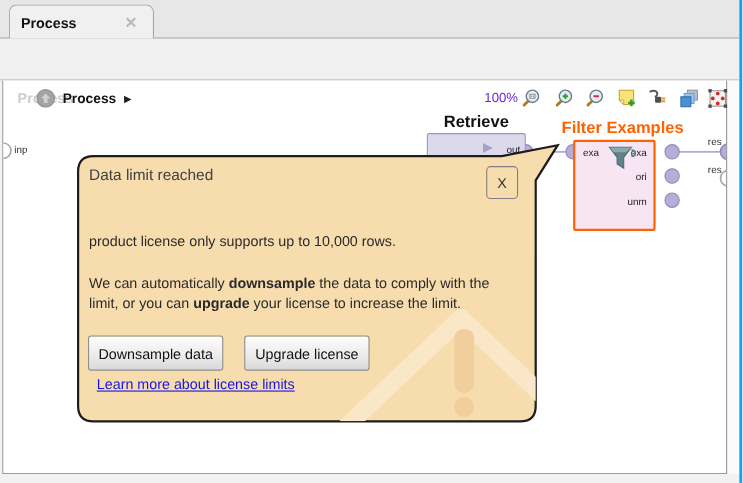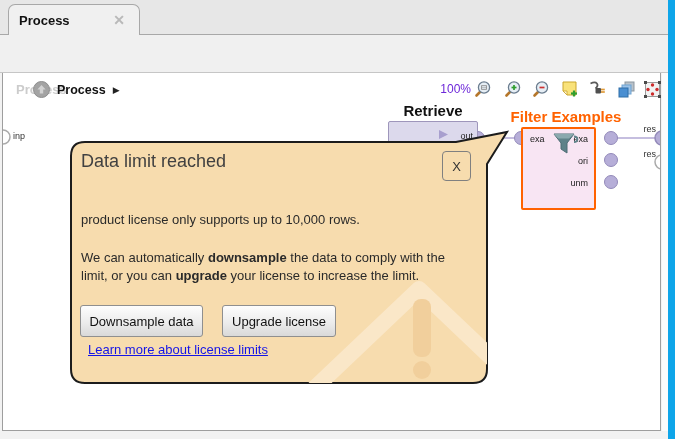--- a/index.html
+++ b/index.html
@@ -1,18 +1,18 @@
 <!DOCTYPE html>
 <html><head>
 <meta charset="utf-8">
 <style>
   html,body{margin:0;padding:0;}
   *{box-sizing:border-box;font-family:"Liberation Sans",sans-serif;}
   #app{position:relative;width:675px;height:439px;background:#f2f2f2;overflow:hidden;
-       border-right:7px solid #0ea5e9;}
+       border-right:3px solid #0ea5e9;}
   
   #tabstrip{position:absolute;left:0;top:0;width:675px;height:34px;background:#e7e7e7;}
   #tab{position:absolute;left:8px;top:4px;width:132px;height:31px;background:#f0f0f0;
        border:1px solid #a8a8a8;border-bottom:none;border-radius:7px 7px 0 0;z-index:3;
        display:flex;align-items:center;padding:0 10px;}
   #tab .lbl{font-size:13px;font-weight:bold;color:#111;}
   #tab .x{margin-left:auto;color:#b9b9b9;font-size:14px;font-weight:bold;cursor:default;padding:0 4px;}
   
   #toolbar{position:absolute;left:0;top:34px;width:675px;height:39px;background:#f0f0f0;
            border-top:1px solid #a8a8a8;border-bottom:1px solid #c6c6c6;z-index:2;}
@@ -32,21 +32,21 @@
   
   .oplabel{position:absolute;font-size:15px;font-weight:bold;text-align:center;}
   #op-retrieve{position:absolute;left:385px;top:48px;width:90px;height:40px;background:#dcd9ec;
                border:1px solid #9e96bb;border-radius:2px;z-index:1;}
   #op-filter{position:absolute;left:518px;top:54px;width:75px;height:83px;background:#f8e5f3;
              border:2px solid #ff6200;border-radius:2px;z-index:1;}
   .inlbl{position:absolute;font-size:9px;color:#222;}
   
   #bubble{z-index:4;}
   .dlg{position:absolute;z-index:5;}
-  #dlg-title{left:78px;top:78px;font-size:18px;color:#414141;}
+  #dlg-title{left:78px;top:78px;font-size:14px;color:#414141;}
   #dlg-close{left:439px;top:78px;width:29px;height:30px;border:1px solid #808080;border-radius:4px;
              background:transparent;font-size:13px;color:#333;display:flex;align-items:center;
              justify-content:center;cursor:pointer;}
   .bodyline{position:absolute;z-index:5;left:78px;font-size:13px;color:#2a2a2a;}
   .btn{position:absolute;z-index:5;top:232px;height:32px;font-size:13px;color:#111;
        border:1px solid #8f8f8f;border-radius:3px;cursor:pointer;
        background:linear-gradient(180deg,#fdfdfd 0%,#ececec 55%,#d9d9d9 100%);}
   #btn-downsample{left:77px;width:123px;}
   #btn-upgrade{left:219px;width:114px;}
   #dlg-link{left:85px;top:269px;font-size:13px;color:#1414e8;text-decoration:underline;cursor:pointer;}

